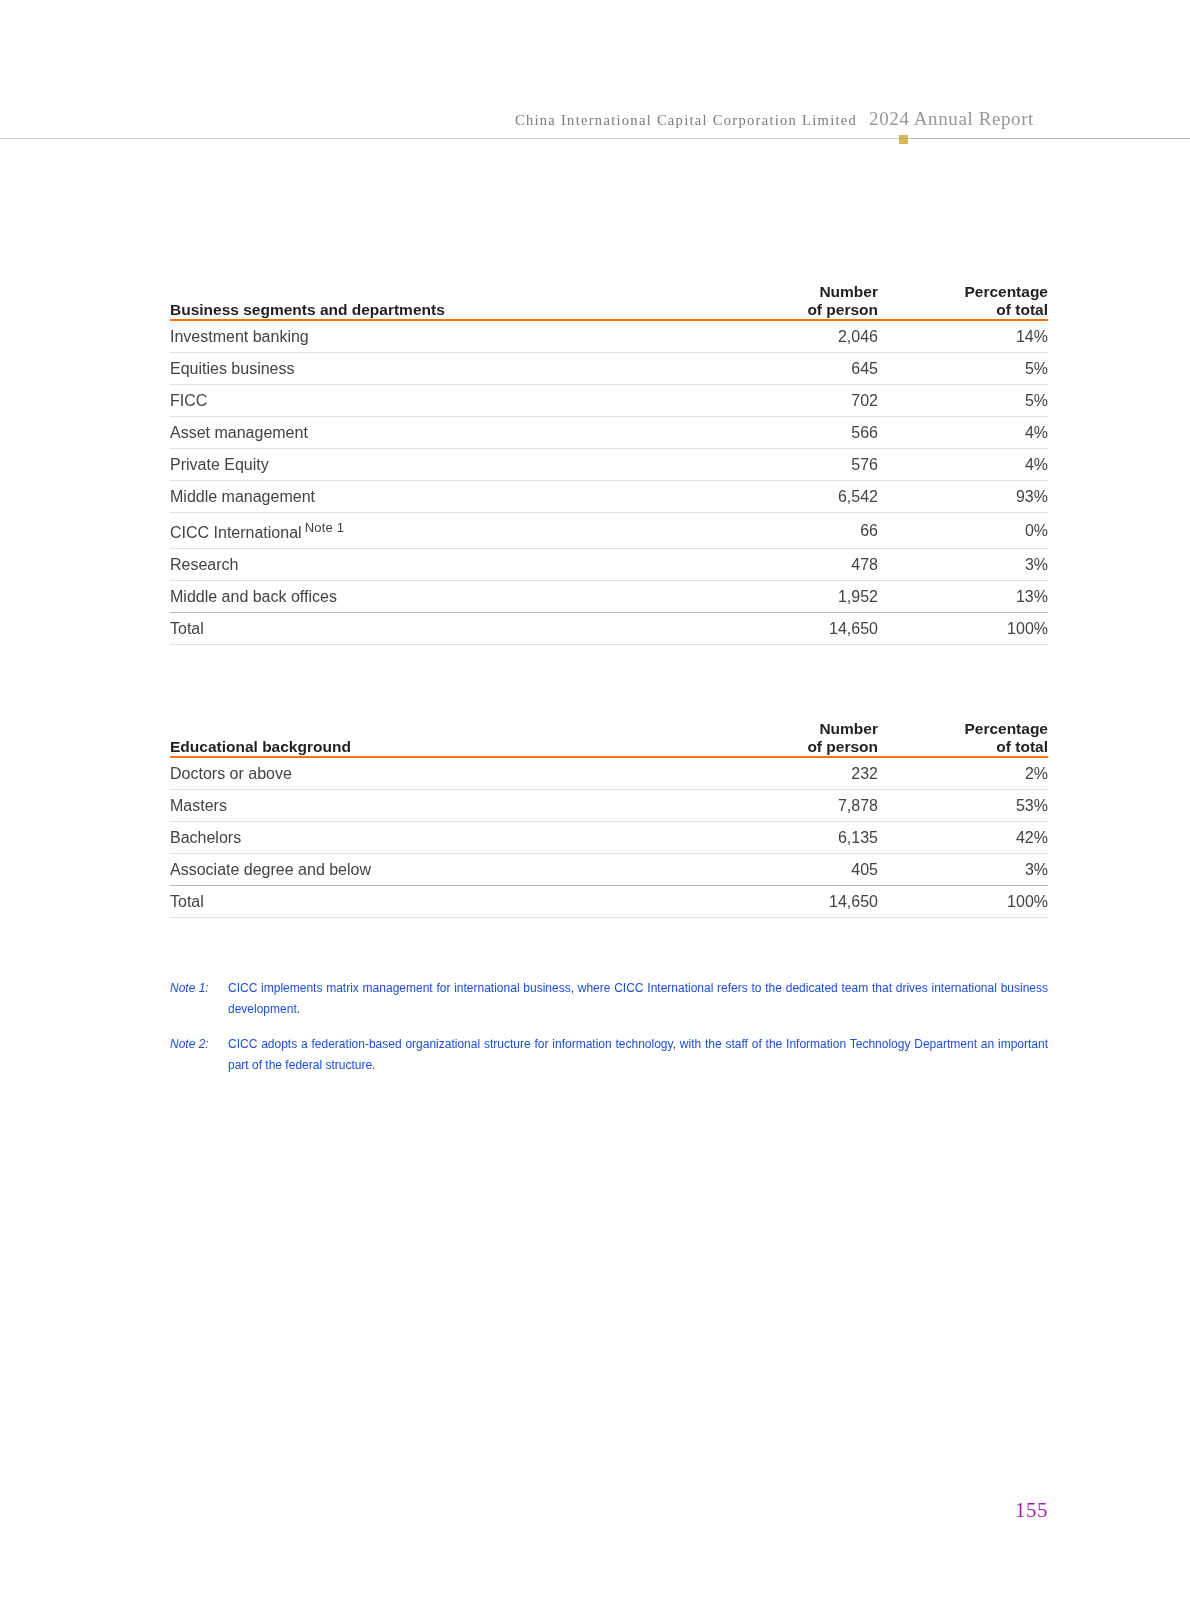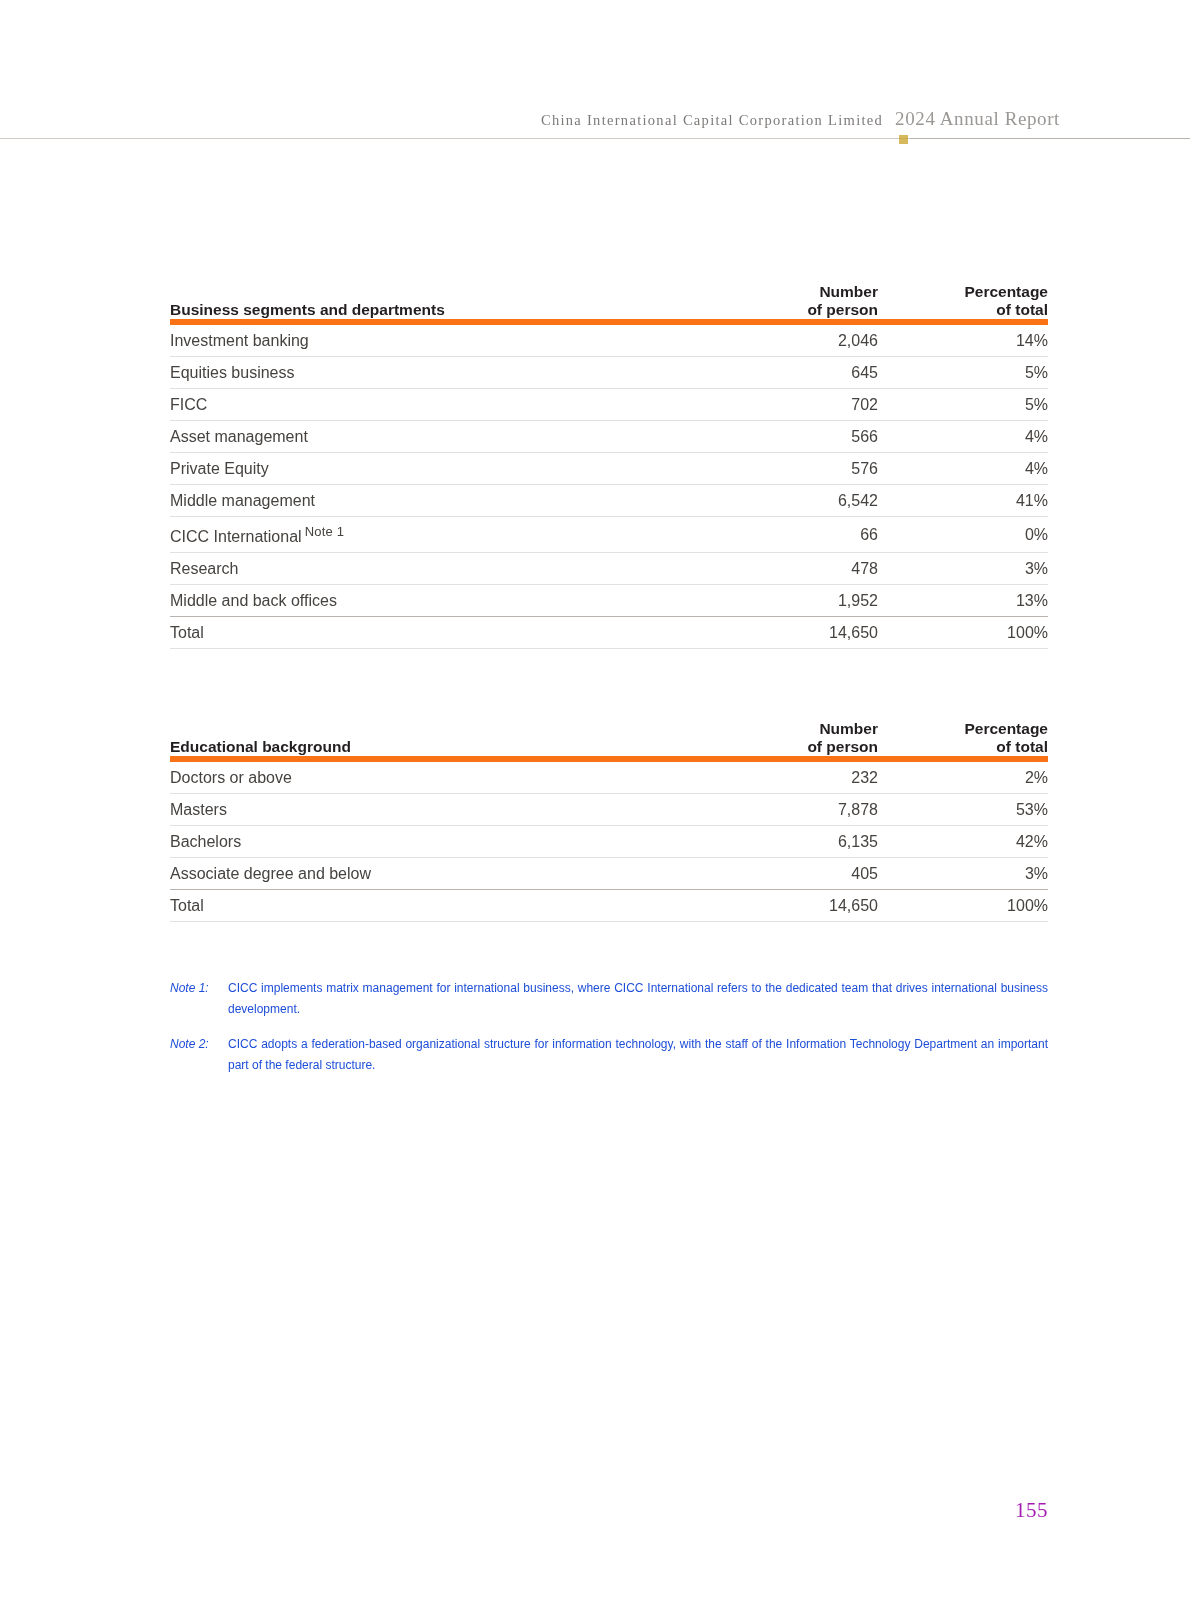--- a/index.html
+++ b/index.html
@@ -19,21 +19,21 @@
   
   .page-header {
     position: absolute;
     top: 108px;
     left: 0;
     width: 1190px;
     height: 40px;
   }
   .header-text {
     position: absolute;
-    right: 130px;
+    right: 156px;
     top: 0;
     white-space: nowrap;
     text-align: left;
   }
   .header-company {
     font-family: "Liberation Serif", serif;
     font-size: 14.5px;
     letter-spacing: 1.3px;
     color: #7d7a78;
   }
@@ -102,21 +102,21 @@
   table.data-table tbody tr td {
     padding: 6.5px 0 6.5px 0;
     border-bottom: 1px solid #e3e1df;
     font-size: 16px;
     color: #46423f;
   }
   td.cell-label { text-align: left; padding-left: 12px; }
   td.cell-num   { text-align: right; padding-right: 4px; }
   td.cell-pct   { text-align: right; padding-right: 4px; }
 
-  tbody.body-rows tr:first-child td { border-top: 6px solid #f97316; margin-left: 44px; }
+  tbody.body-rows tr:first-child td { border-top: 2px solid #f97316; margin-left: 44px; }
   tbody.body-rows tr:last-child td { border-bottom: 1px solid #b9b4af; }
 
   tr.total-row td {
     border-bottom: 1px solid #b9b4af;
     border-top: none;
     padding-top: 9px;
     padding-bottom: 9px;
   }
 
   sup.note-ref {
@@ -212,21 +212,21 @@
         <td class="cell-pct">4%</td>
       </tr>
       <tr>
         <td class="cell-label"><span>Private Equity</span></td>
         <td class="cell-num">576</td>
         <td class="cell-pct">4%</td>
       </tr>
       <tr>
         <td class="cell-label"><span>Middle management</span></td>
         <td class="cell-num">6,542</td>
-        <td class="cell-pct">41%</td>
+        <td class="cell-pct">93%</td>
       </tr>
       <tr>
         <td class="cell-label"><span>CICC International</span><sup class="note-ref">Note 1</sup></td>
         <td class="cell-num">66</td>
         <td class="cell-pct">0%</td>
       </tr>
       <tr>
         <td class="cell-label"><span>Research</span></td>
         <td class="cell-num">478</td>
         <td class="cell-pct">3%</td>

